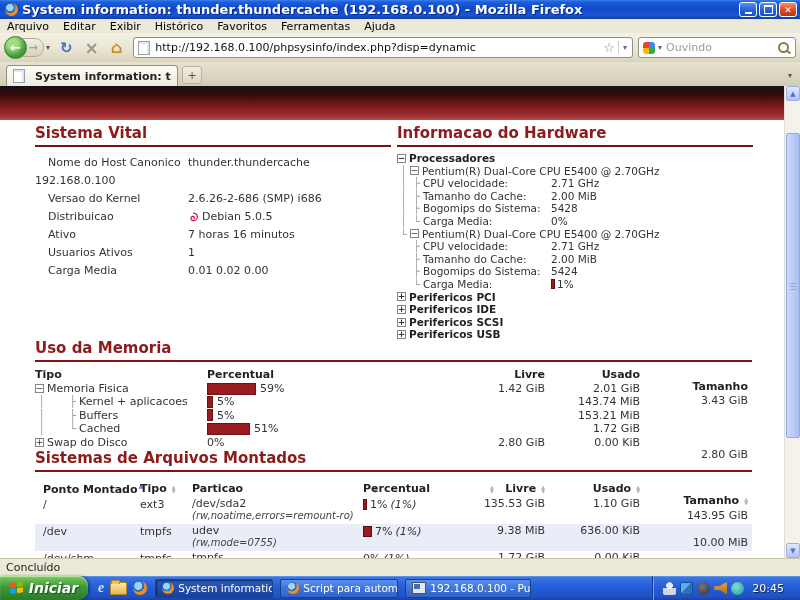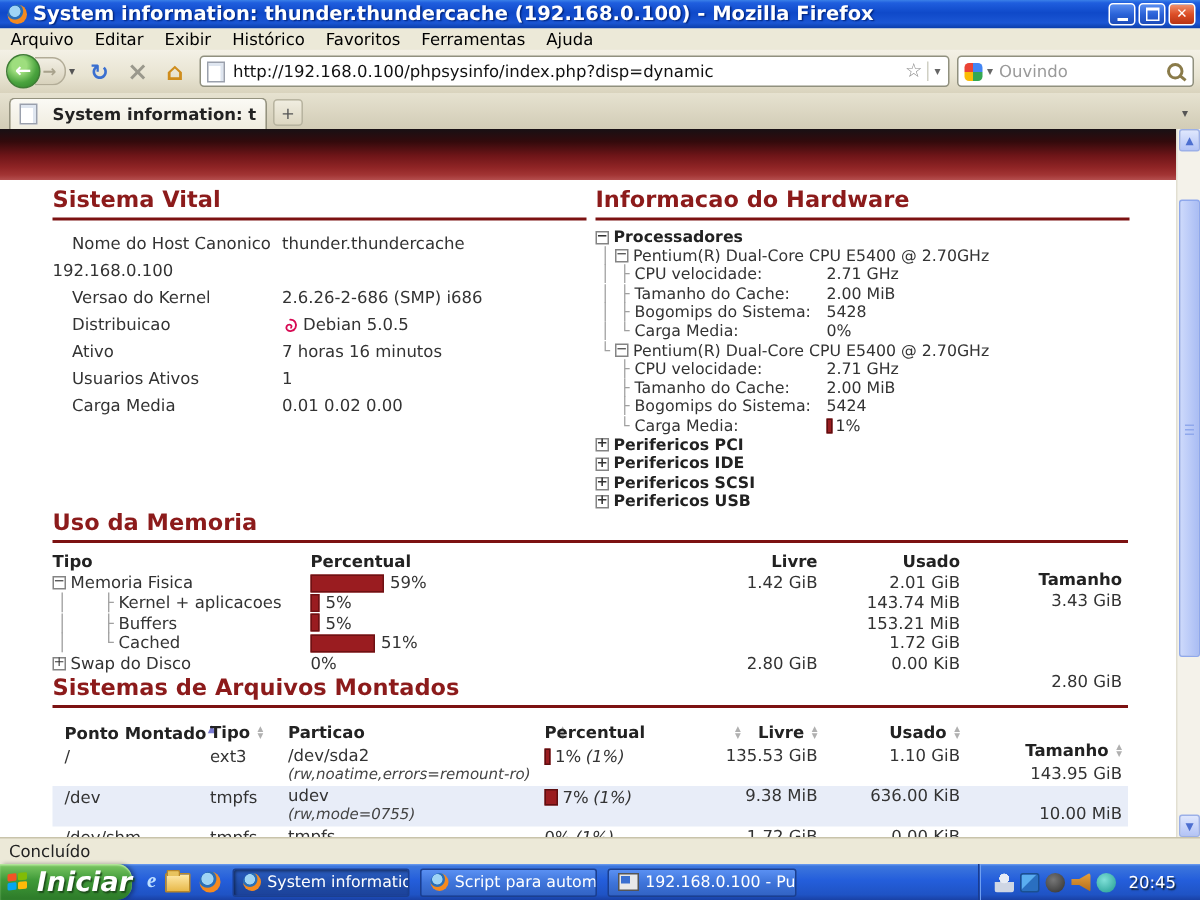--- a/index.html
+++ b/index.html
@@ -136,22 +136,22 @@
   .statusbar{position:absolute;top:558px;left:0;right:0;height:18px;background:#ece9d8;
     border-top:1px solid #c9c4ab;font-size:11px;color:#222;display:flex;align-items:center;padding-left:6px;box-sizing:border-box;}
 
   
   .taskbar{position:absolute;top:576px;left:0;right:0;height:24px;
     background:linear-gradient(180deg,#6f9ff1 0%,#3c76dd 6%,#245edb 45%,#1f53c4 85%,#1941a5 100%);
     display:flex;align-items:center;}
   .startbtn{height:24px;width:88px;border-radius:0 10px 10px 0;
     background:linear-gradient(180deg,#7ec965 0%,#3f9a38 45%,#2e7d2a 95%);
     box-shadow:inset 0 1px 1px #b8e8a0, 2px 0 3px rgba(0,0,0,.35);
-    display:flex;align-items:center;justify-content:flex-end;gap:5px;color:#fff;
-    font-style:italic;font-weight:bold;font-size:18px;text-shadow:1px 1px 1px #1d4d1a;}
+    display:flex;align-items:center;justify-content:center;gap:5px;color:#fff;
+    font-style:italic;font-weight:bold;font-size:14px;text-shadow:1px 1px 1px #1d4d1a;}
   .winflag{width:14px;height:13px;display:grid;grid-template-columns:6px 6px;grid-template-rows:5px 5px;gap:1px;transform:skewY(-6deg);}
   .winflag i{border-radius:1px;}
   .winflag i:nth-child(1){background:#f35325;}
   .winflag i:nth-child(2){background:#81bc06;}
   .winflag i:nth-child(3){background:#05a6f0;}
   .winflag i:nth-child(4){background:#ffba08;}
   .quicklaunch{display:flex;align-items:center;gap:6px;padding:0 8px 0 10px;}
   .ql-ie{color:#bfe0ff;font-size:14px;font-weight:bold;font-style:italic;font-family:"Liberation Serif",serif;}
   .ql-folder{width:15px;height:11px;background:linear-gradient(180deg,#ffe9a8,#e8b94a);border:1px solid #b8872a;border-radius:1px;position:relative;}
   .ql-folder::before{content:"";position:absolute;top:-3px;left:0;width:7px;height:3px;background:#e8c35e;border:1px solid #b8872a;border-bottom:none;border-radius:1px 1px 0 0;}

